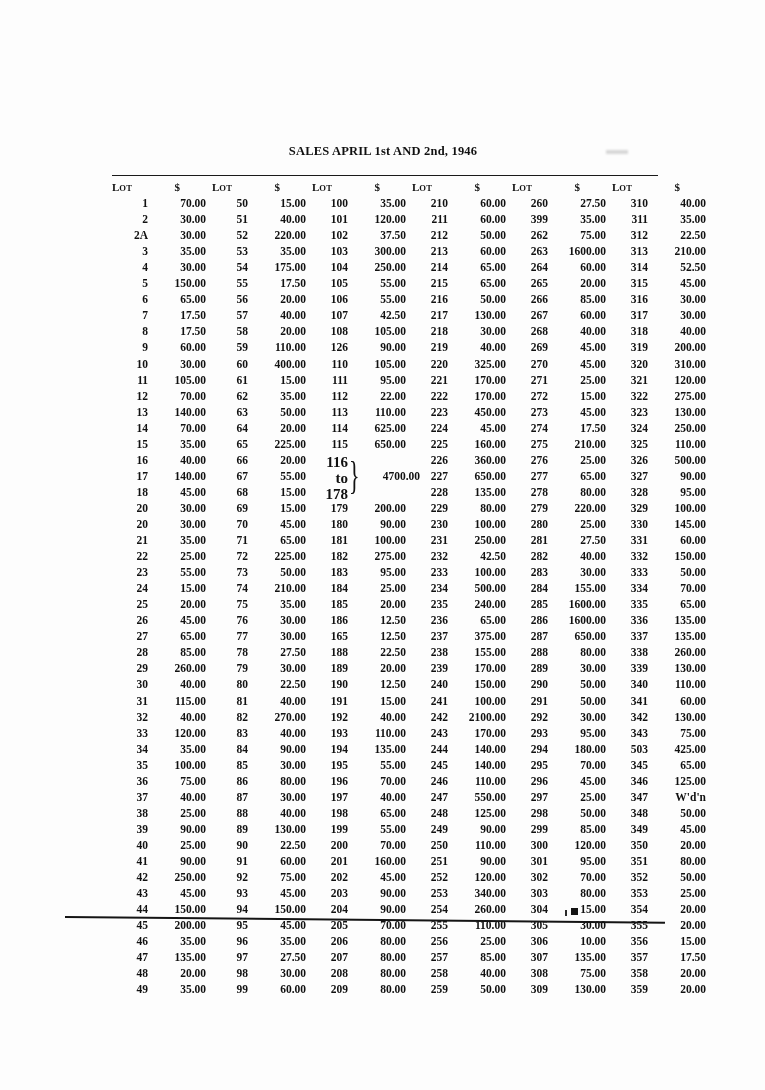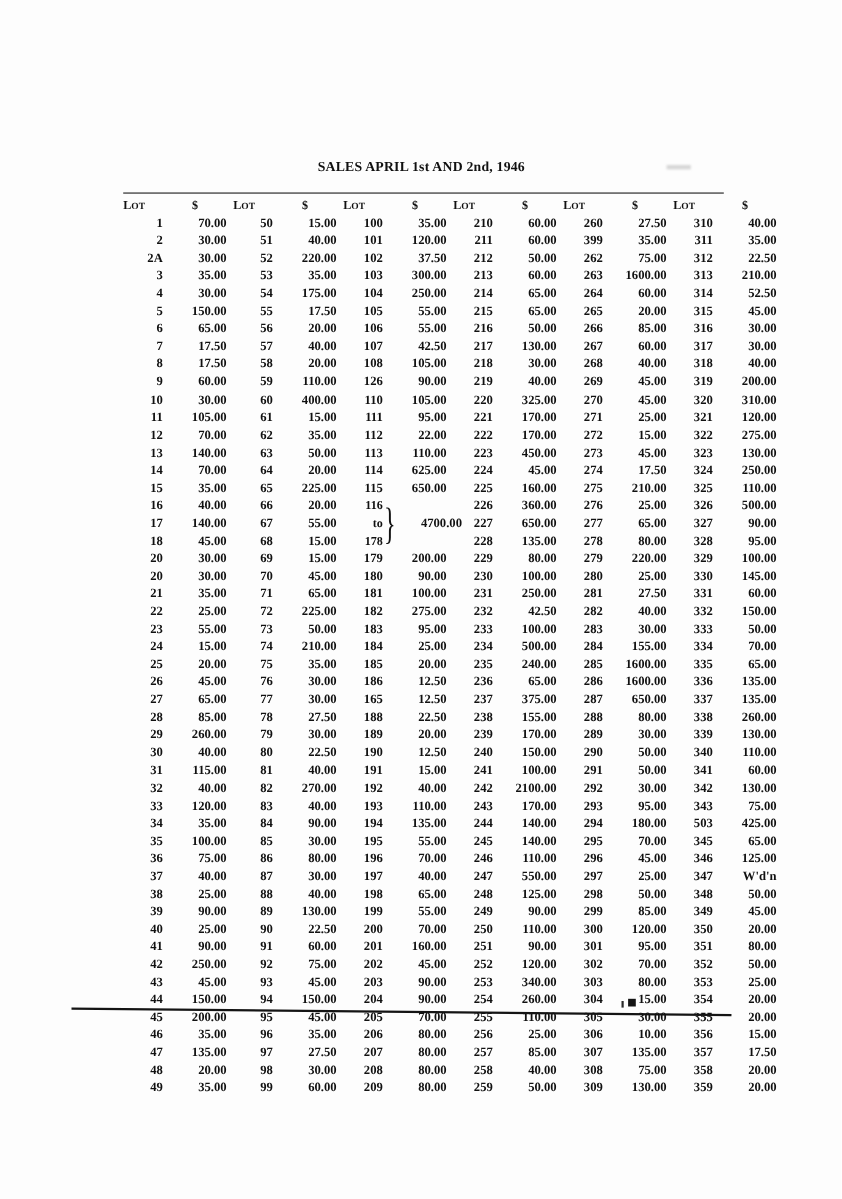--- a/index.html
+++ b/index.html
@@ -150,21 +150,21 @@
     left: 48px;
     top: 16.05px;
     width: 62px;
     text-align: right;
     font-size: 11.5px;
     font-weight: bold;
   }
   .brace-lot {
     width: 38px;
     text-align: right;
-    font-size: 11px;
+    font-size: 15px;
     font-weight: bold;
   }
 </style>
 </head>
 <body>
 
 <div id="page">
 
   <div id="title">SALES APRIL 1st AND 2nd, 1946</div>
 

